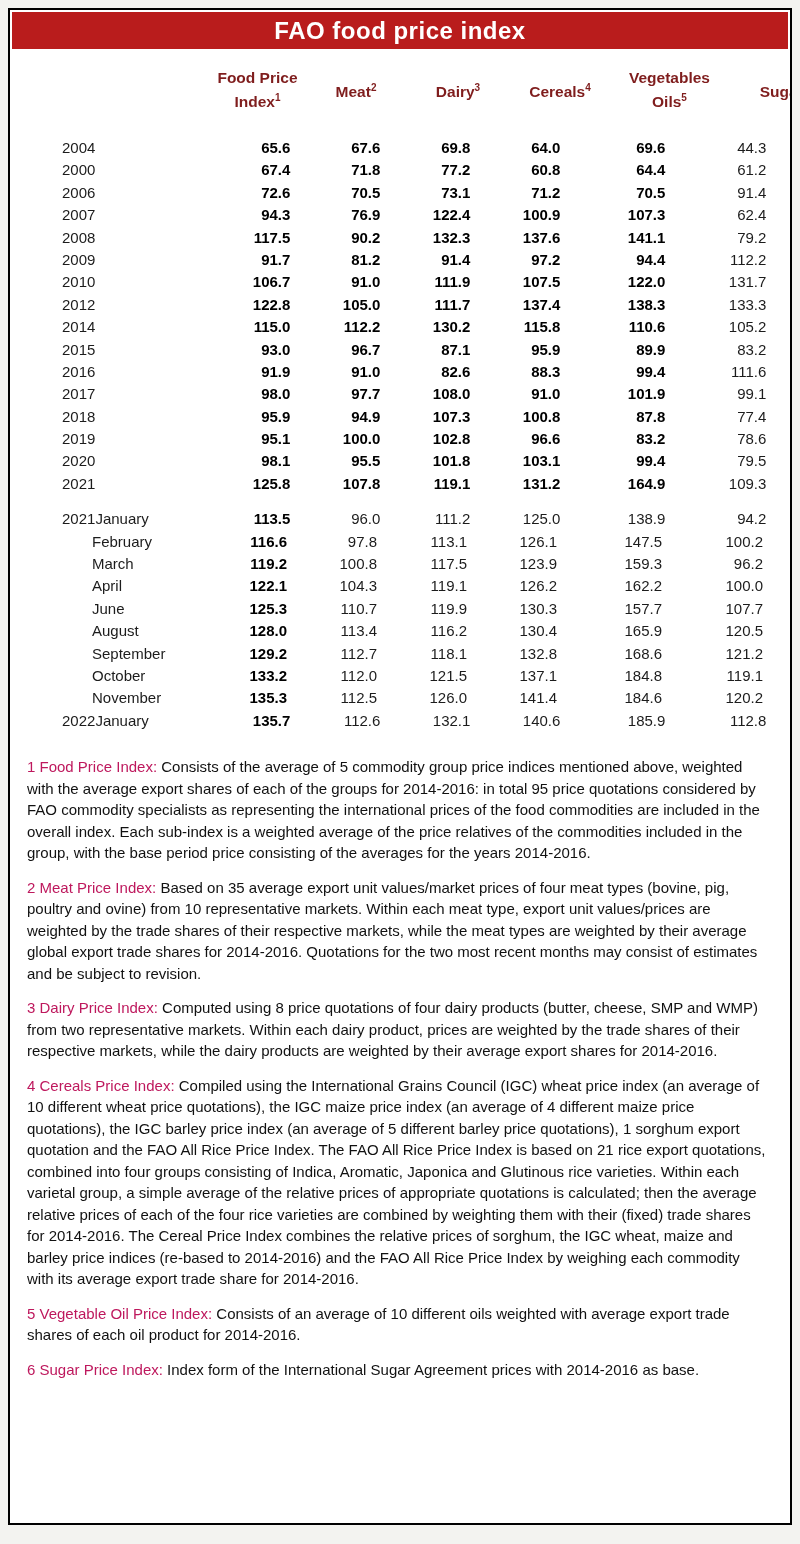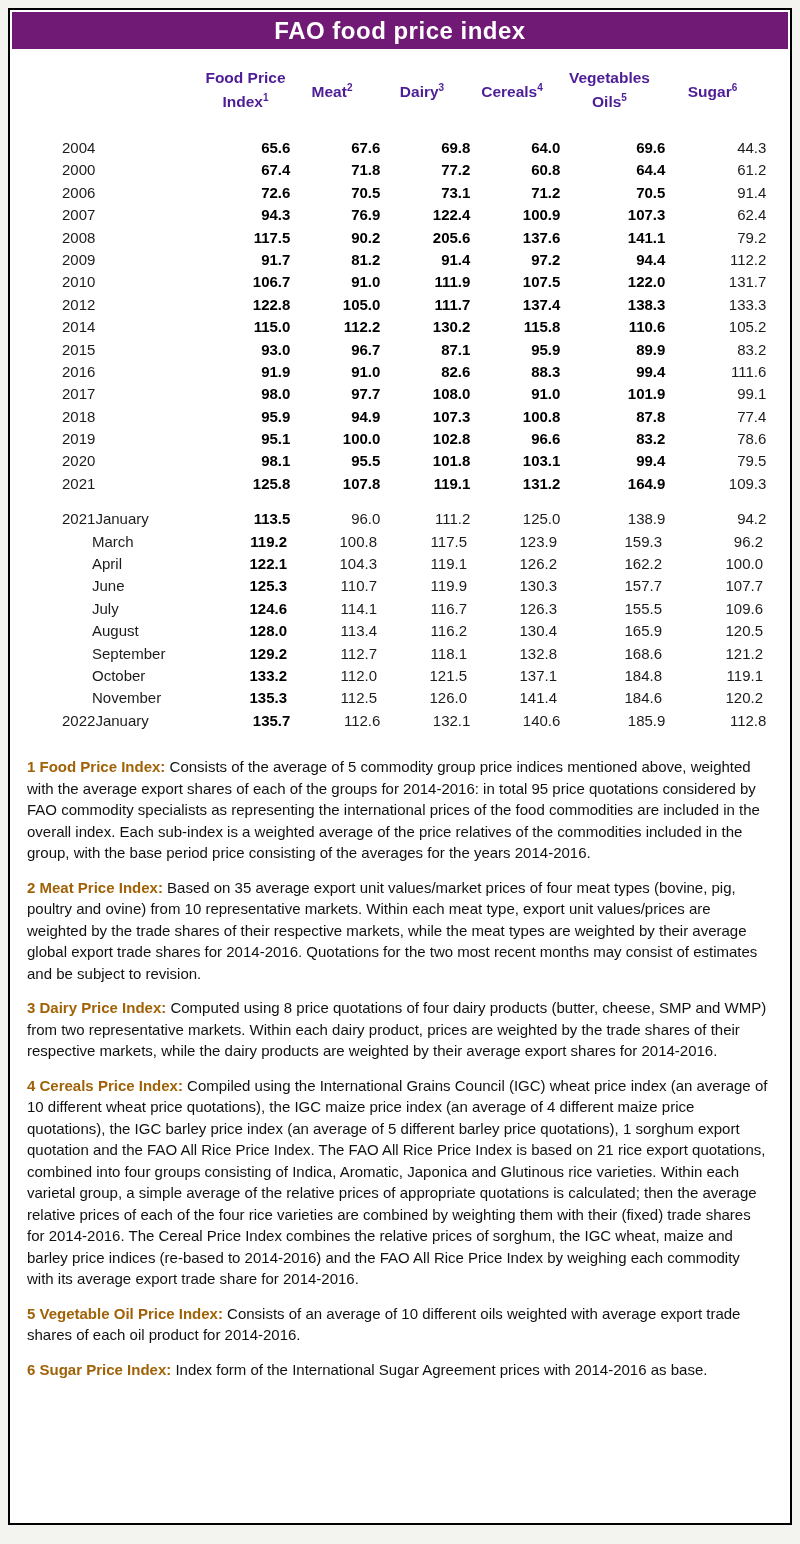--- a/index.html
+++ b/index.html
@@ -2,21 +2,21 @@
 <html><head>
 <meta charset="utf-8">
 <style>
   html,body{margin:0;padding:0;}
   body{font-family:"Liberation Sans", sans-serif; background:#e9e9e7;}
   .page{width:800px;height:1544px;background:#f3f3f0;box-sizing:border-box;padding:8px;position:relative;}
   .frame{width:784px;height:1517px;box-sizing:border-box;border:2px solid #000;background:#fff;overflow:hidden;}
   .titlebar{margin:2px 2px 0 2px;height:37px;line-height:37px;text-align:center;
     font-size:24px;font-weight:bold;letter-spacing:.5px;}
   
-  .thead{display:flex;align-items:center;height:74px;margin-top:4px;font-weight:bold;color:#4c1d95;}
+  .thead{display:flex;align-items:center;height:74px;margin-top:4px;font-weight:bold;color:#7f1d1d;gap:12px;}
   .hspacer{flex:0 0 194px;}
   .hcell{text-align:center;font-size:15.5px;line-height:20px;}
   .hcell sup{font-size:10px;font-weight:bold;}
   .c-h0{flex:0 0 83px;}
   .c-h1,.c-h2,.c-h3{flex:0 0 90px;}
   .c-h4{flex:0 0 105px;}
   .c-h5{flex:0 0 101px;}
   
   .tbody{}
   .yearly{margin-top:10px;}
@@ -26,28 +26,28 @@
   .c-month{flex:0 0 112px;text-align:left;}
   .c-v{text-align:right;}
   .c-v0{flex:0 0 83px;}
   .c-v1,.c-v2,.c-v3{flex:0 0 90px;}
   .c-v4{flex:0 0 105px;}
   .c-v5{flex:0 0 101px;}
   .bold{font-weight:bold;color:#000;}
   
   .footnotes{margin-top:24px;padding:0 22px 0 17px;font-size:15px;line-height:21.5px;color:#111;}
   .footnote{margin:0 0 13px 0;}
-  .footnote b{font-weight:bold;color:#a16207;}
+  .footnote b{font-weight:normal;color:#be185d;}
 </style>
 </head>
 <body>
 
 <div class="page">
   <div class="frame">
-    <div class="titlebar" style="background: #701a75; color: rgb(255, 255, 255);">FAO food price index</div>
+    <div class="titlebar" style="background: #b91c1c; color: rgb(255, 255, 255);">FAO food price index</div>
     <div class="thead" id="thead">
         <div class="hspacer"></div>
         <div class="hcell c-h0"><span class="hlabel">Food Price Index</span><sup class="hsup">1</sup></div>
         <div class="hcell c-h1"><span class="hlabel">Meat</span><sup class="hsup">2</sup></div>
         <div class="hcell c-h2"><span class="hlabel">Dairy</span><sup class="hsup">3</sup></div>
         <div class="hcell c-h3"><span class="hlabel">Cereals</span><sup class="hsup">4</sup></div>
         <div class="hcell c-h4"><span class="hlabel">Vegetables Oils</span><sup class="hsup">5</sup></div>
         <div class="hcell c-h5"><span class="hlabel">Sugar</span><sup class="hsup">6</sup></div>
       </div>
     <div class="tbody yearly" id="yearly">
@@ -89,21 +89,21 @@
           <div class="c-v c-v2 bold">122.4</div>
           <div class="c-v c-v3 bold">100.9</div>
           <div class="c-v c-v4 bold">107.3</div>
           <div class="c-v c-v5">62.4</div>
         </div>
         <div class="trow">
           <div class="c-year">2008</div>
           <div class="c-month"></div>
           <div class="c-v c-v0 bold">117.5</div>
           <div class="c-v c-v1 bold">90.2</div>
-          <div class="c-v c-v2 bold">205.6</div>
+          <div class="c-v c-v2 bold">132.3</div>
           <div class="c-v c-v3 bold">137.6</div>
           <div class="c-v c-v4 bold">141.1</div>
           <div class="c-v c-v5">79.2</div>
         </div>
         <div class="trow">
           <div class="c-year">2009</div>
           <div class="c-month"></div>
           <div class="c-v c-v0 bold">91.7</div>
           <div class="c-v c-v1 bold">81.2</div>
           <div class="c-v c-v2 bold">91.4</div>
@@ -218,20 +218,30 @@
           <div class="c-month">January</div>
           <div class="c-v c-v0 bold">113.5</div>
           <div class="c-v c-v1">96.0</div>
           <div class="c-v c-v2">111.2</div>
           <div class="c-v c-v3">125.0</div>
           <div class="c-v c-v4">138.9</div>
           <div class="c-v c-v5">94.2</div>
         </div>
         <div class="trow">
           <div class="c-year"></div>
+          <div class="c-month">February</div>
+          <div class="c-v c-v0 bold">116.6</div>
+          <div class="c-v c-v1">97.8</div>
+          <div class="c-v c-v2">113.1</div>
+          <div class="c-v c-v3">126.1</div>
+          <div class="c-v c-v4">147.5</div>
+          <div class="c-v c-v5">100.2</div>
+        </div>
+        <div class="trow">
+          <div class="c-year"></div>
           <div class="c-month">March</div>
           <div class="c-v c-v0 bold">119.2</div>
           <div class="c-v c-v1">100.8</div>
           <div class="c-v c-v2">117.5</div>
           <div class="c-v c-v3">123.9</div>
           <div class="c-v c-v4">159.3</div>
           <div class="c-v c-v5">96.2</div>
         </div>
         <div class="trow">
           <div class="c-year"></div>
@@ -245,30 +255,20 @@
         </div>
         <div class="trow">
           <div class="c-year"></div>
           <div class="c-month">June</div>
           <div class="c-v c-v0 bold">125.3</div>
           <div class="c-v c-v1">110.7</div>
           <div class="c-v c-v2">119.9</div>
           <div class="c-v c-v3">130.3</div>
           <div class="c-v c-v4">157.7</div>
           <div class="c-v c-v5">107.7</div>
-        </div>
-        <div class="trow">
-          <div class="c-year"></div>
-          <div class="c-month">July</div>
-          <div class="c-v c-v0 bold">124.6</div>
-          <div class="c-v c-v1">114.1</div>
-          <div class="c-v c-v2">116.7</div>
-          <div class="c-v c-v3">126.3</div>
-          <div class="c-v c-v4">155.5</div>
-          <div class="c-v c-v5">109.6</div>
         </div>
         <div class="trow">
           <div class="c-year"></div>
           <div class="c-month">August</div>
           <div class="c-v c-v0 bold">128.0</div>
           <div class="c-v c-v1">113.4</div>
           <div class="c-v c-v2">116.2</div>
           <div class="c-v c-v3">130.4</div>
           <div class="c-v c-v4">165.9</div>
           <div class="c-v c-v5">120.5</div>

